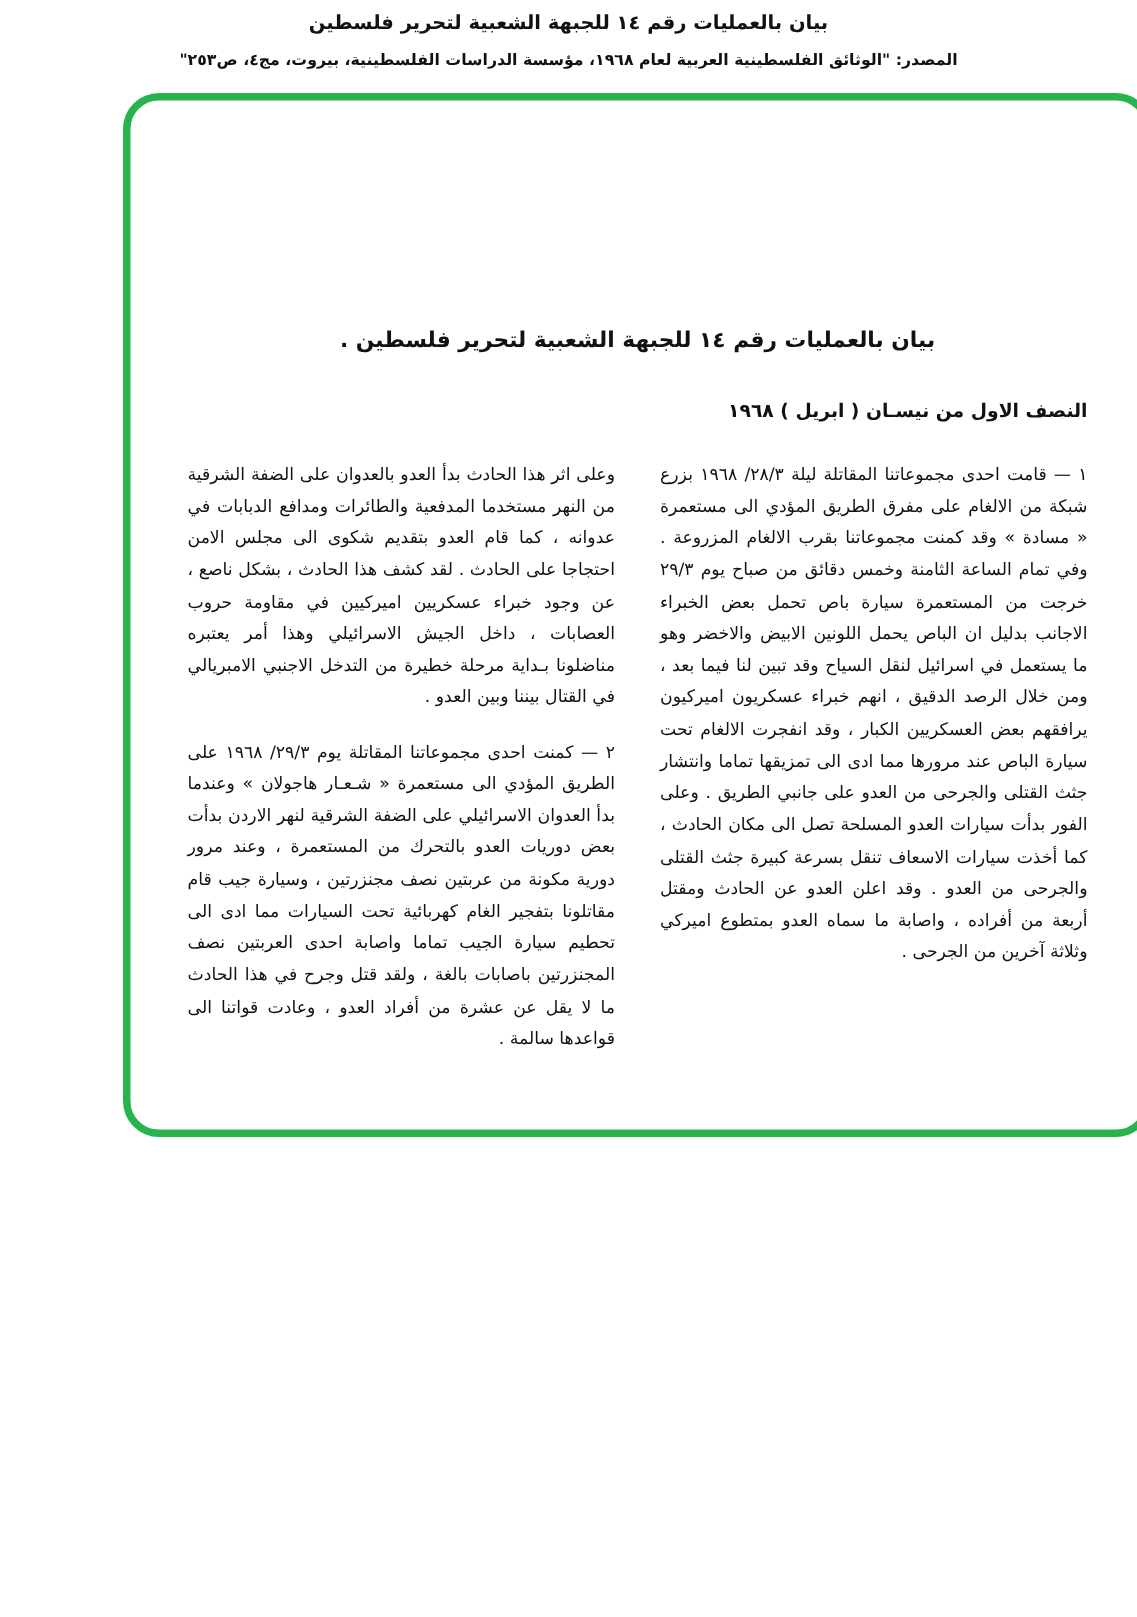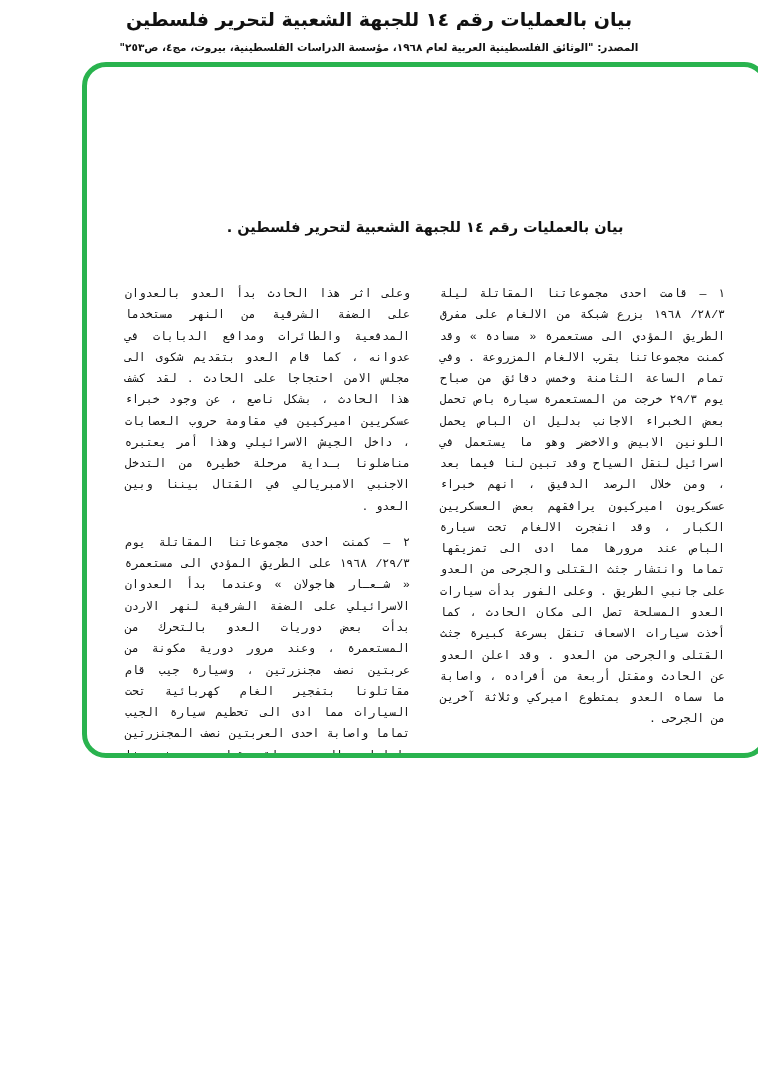--- a/index.html
+++ b/index.html
@@ -6,21 +6,21 @@
   html, body { background: #ffffff; }
   body {
     width: 758px; height: 1078px;
     position: relative;
     overflow: hidden;
     font-family: "DejaVu Sans", sans-serif;
     direction: rtl;
     color: #111;
   }
   .top-header { text-align: center; padding-top: 8px; }
-  .top-title { font-size: 19px; font-weight: bold; letter-spacing: 0; }
+  .top-title { font-size: 13px; font-weight: bold; letter-spacing: 0; }
   .source-line { font-size: 10.5px; font-weight: bold; margin-top: 11px; }
 
   .doc-frame {
     position: absolute;
     left: 40px; top: 62px;
     width: 686px; height: 696px;
     border: 5px solid #29b34e;
     border-radius: 24px;
     background: #ffffff;
     overflow: hidden;
@@ -50,21 +50,21 @@
     gap: 30px;
     margin-top: 20px;
     padding: 0 6px;
   }
   .col {
     width: 50%;
     font-size: 11.5px;
     line-height: 1.85;
     text-align: justify;
   }
-  .col p { margin-bottom: 15px; font-family: Liberation Mono, monospace; }
+  .col p { margin-bottom: 15px; }
   .indent { text-indent: 26px; }
 
   .rule {
     width: 215px; height: 2px;
     background: #1a1a1a;
     margin-top: 48px;
     margin-left: auto;
     margin-right: 218px;
   }
 </style>
@@ -75,20 +75,21 @@
   <div class="top-title">بيان بالعمليات رقم ١٤ للجبهة الشعبية لتحرير فلسطين</div>
   <div class="source-line">المصدر: "الوثائق الفلسطينية العربية لعام ١٩٦٨، مؤسسة الدراسات الفلسطينية، بيروت، مج٤، ص٢٥٣"</div>
 </div>
 
 <div class="doc-frame">
   <div class="doc-inner">
 
     <div class="doc-title">بيان بالعمليات رقم ١٤ للجبهة الشعبية لتحرير فلسطين .</div>
 
     <div class="date-row">
+      <div class="date-cell">النصف الاول من نيسـان ( ابريل ) ١٩٦٨</div>
     </div>
 
     <div class="columns">
       <div class="col">
         <p>١ — قامت احدى مجموعاتنا المقاتلة ليلة ٢٨/٣/ ١٩٦٨ بزرع شبكة من الالغام على مفرق الطريق المؤدي الى مستعمرة « مسادة » وقد كمنت مجموعاتنا بقرب الالغام المزروعة . وفي تمام الساعة الثامنة وخمس دقائق من صباح يوم ٢٩/٣ خرجت من المستعمرة سيارة باص تحمل بعض الخبراء الاجانب بدليل ان الباص يحمل اللونين الابيض والاخضر وهو ما يستعمل في اسرائيل لنقل السياح وقد تبين لنا فيما بعد ، ومن خلال الرصد الدقيق ، انهم خبراء عسكريون اميركيون يرافقهم بعض العسكريين الكبار ، وقد انفجرت الالغام تحت سيارة الباص عند مرورها مما ادى الى تمزيقها تماما وانتشار جثث القتلى والجرحى من العدو على جانبي الطريق . وعلى الفور بدأت سيارات العدو المسلحة تصل الى مكان الحادث ، كما أخذت سيارات الاسعاف تنقل بسرعة كبيرة جثث القتلى والجرحى من العدو . وقد اعلن العدو عن الحادث ومقتل أربعة من أفراده ، واصابة ما سماه العدو بمتطوع اميركي وثلاثة آخرين من الجرحى .</p>
       </div>
       <div class="col">
         <p>وعلى اثر هذا الحادث بدأ العدو بالعدوان على الضفة الشرقية من النهر مستخدما المدفعية والطائرات ومدافع الدبابات في عدوانه ، كما قام العدو بتقديم شكوى الى مجلس الامن احتجاجا على الحادث . لقد كشف هذا الحادث ، بشكل ناصع ، عن وجود خبراء عسكريين اميركيين في مقاومة حروب العصابات ، داخل الجيش الاسرائيلي وهذا أمر يعتبره مناضلونا بـداية مرحلة خطيرة من التدخل الاجنبي الامبريالي في القتال بيننا وبين العدو .</p>
         <p>٢ — كمنت احدى مجموعاتنا المقاتلة يوم ٢٩/٣/ ١٩٦٨ على الطريق المؤدي الى مستعمرة « شـعـار هاجولان » وعندما بدأ العدوان الاسرائيلي على الضفة الشرقية لنهر الاردن بدأت بعض دوريات العدو بالتحرك من المستعمرة ، وعند مرور دورية مكونة من عربتين نصف مجنزرتين ، وسيارة جيب قام مقاتلونا بتفجير الغام كهربائية تحت السيارات مما ادى الى تحطيم سيارة الجيب تماما واصابة احدى العربتين نصف المجنزرتين باصابات بالغة ، ولقد قتل وجرح في هذا الحادث ما لا يقل عن عشرة من أفراد العدو ، وعادت قواتنا الى قواعدها سالمة .</p>
       </div>

